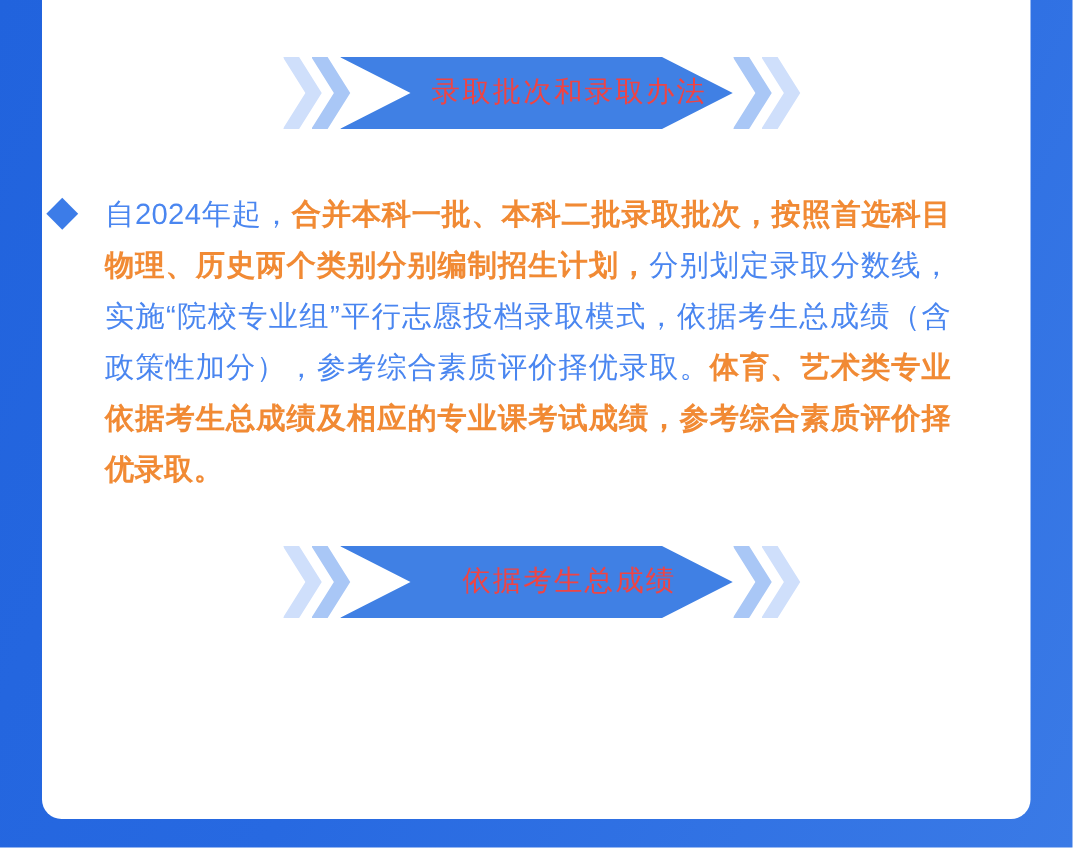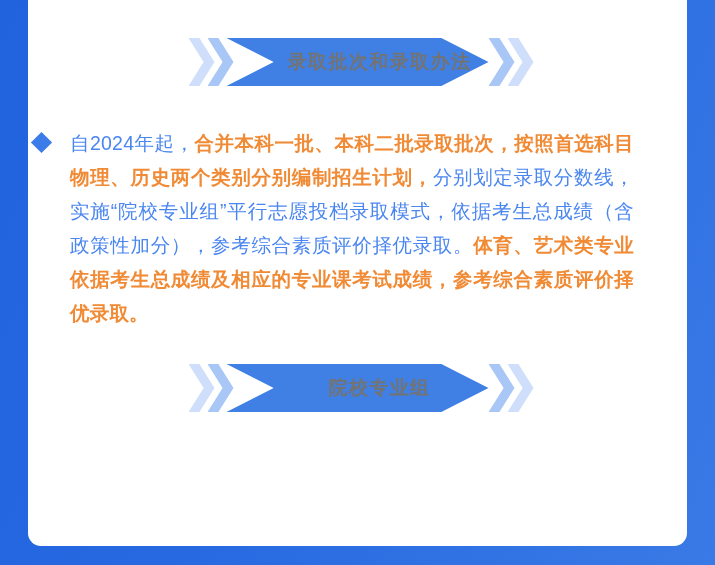--- a/index.html
+++ b/index.html
@@ -72,23 +72,23 @@
     clip-path: polygon(0 0, 42% 0, 100% 50%, 42% 100%, 0 100%, 58% 50%);
   }
   .chev.l-outer { left: 0px;   background: #cfdffb; }
   .chev.l-inner { left: 19px;  background: #a9c7f6; }
   .chev.r-inner { left: 300px; background: #a9c7f6; }
   .chev.r-outer { left: 319px; background: #cfdffb; }
 
   .banner-title {
     position: relative;
     z-index: 3;
-    color: #737373;
+    color: #ef4444;
     font-size: 19px;
-    font-weight: 700;
+    font-weight: 400;
     letter-spacing: 1.4px;
     line-height: 48px;
     white-space: nowrap;
     margin-left: 44px;
   }
 
   
   .para-block {
     position: absolute;
     left: 34px;
@@ -146,18 +146,18 @@
     <div class="para-text" style="color: rgb(74, 134, 240);"><span class="pl">自2024年起，</span><span class="hl" style="color: rgb(241, 138, 52);">合并本科一批、本科二批录取批次，按照首选科目物理、历史两个类别分别编制招生计划，</span><span class="pl">分别划定录取分数线，实施“院校专业组”平行志愿投档录取模式，依据考生总成绩（含政策性加分），参考综合素质评价择优录取。</span><span class="hl" style="color: rgb(241, 138, 52);">体育、艺术类专业依据考生总成绩及相应的专业课考试成绩，参考综合素质评价择优录取。</span></div>
   </div>
 
   <div class="banner" style="left:28px; top:364px;">
     <div class="banner-inner">
       <span class="chev right-facing l-outer" style="background: rgb(207, 223, 251);"></span>
       <span class="chev right-facing l-inner" style="background: rgb(169, 199, 246);"></span>
       <span class="banner-body" style="background: rgb(64, 128, 228);"></span>
       <span class="chev right-facing r-inner" style="background: rgb(169, 199, 246);"></span>
       <span class="chev right-facing r-outer" style="background: rgb(207, 223, 251);"></span>
-      <span class="banner-title">院校专业组</span>
+      <span class="banner-title">依据考生总成绩</span>
     </div>
   </div>
 
 
 </div>
 
 </body></html>

